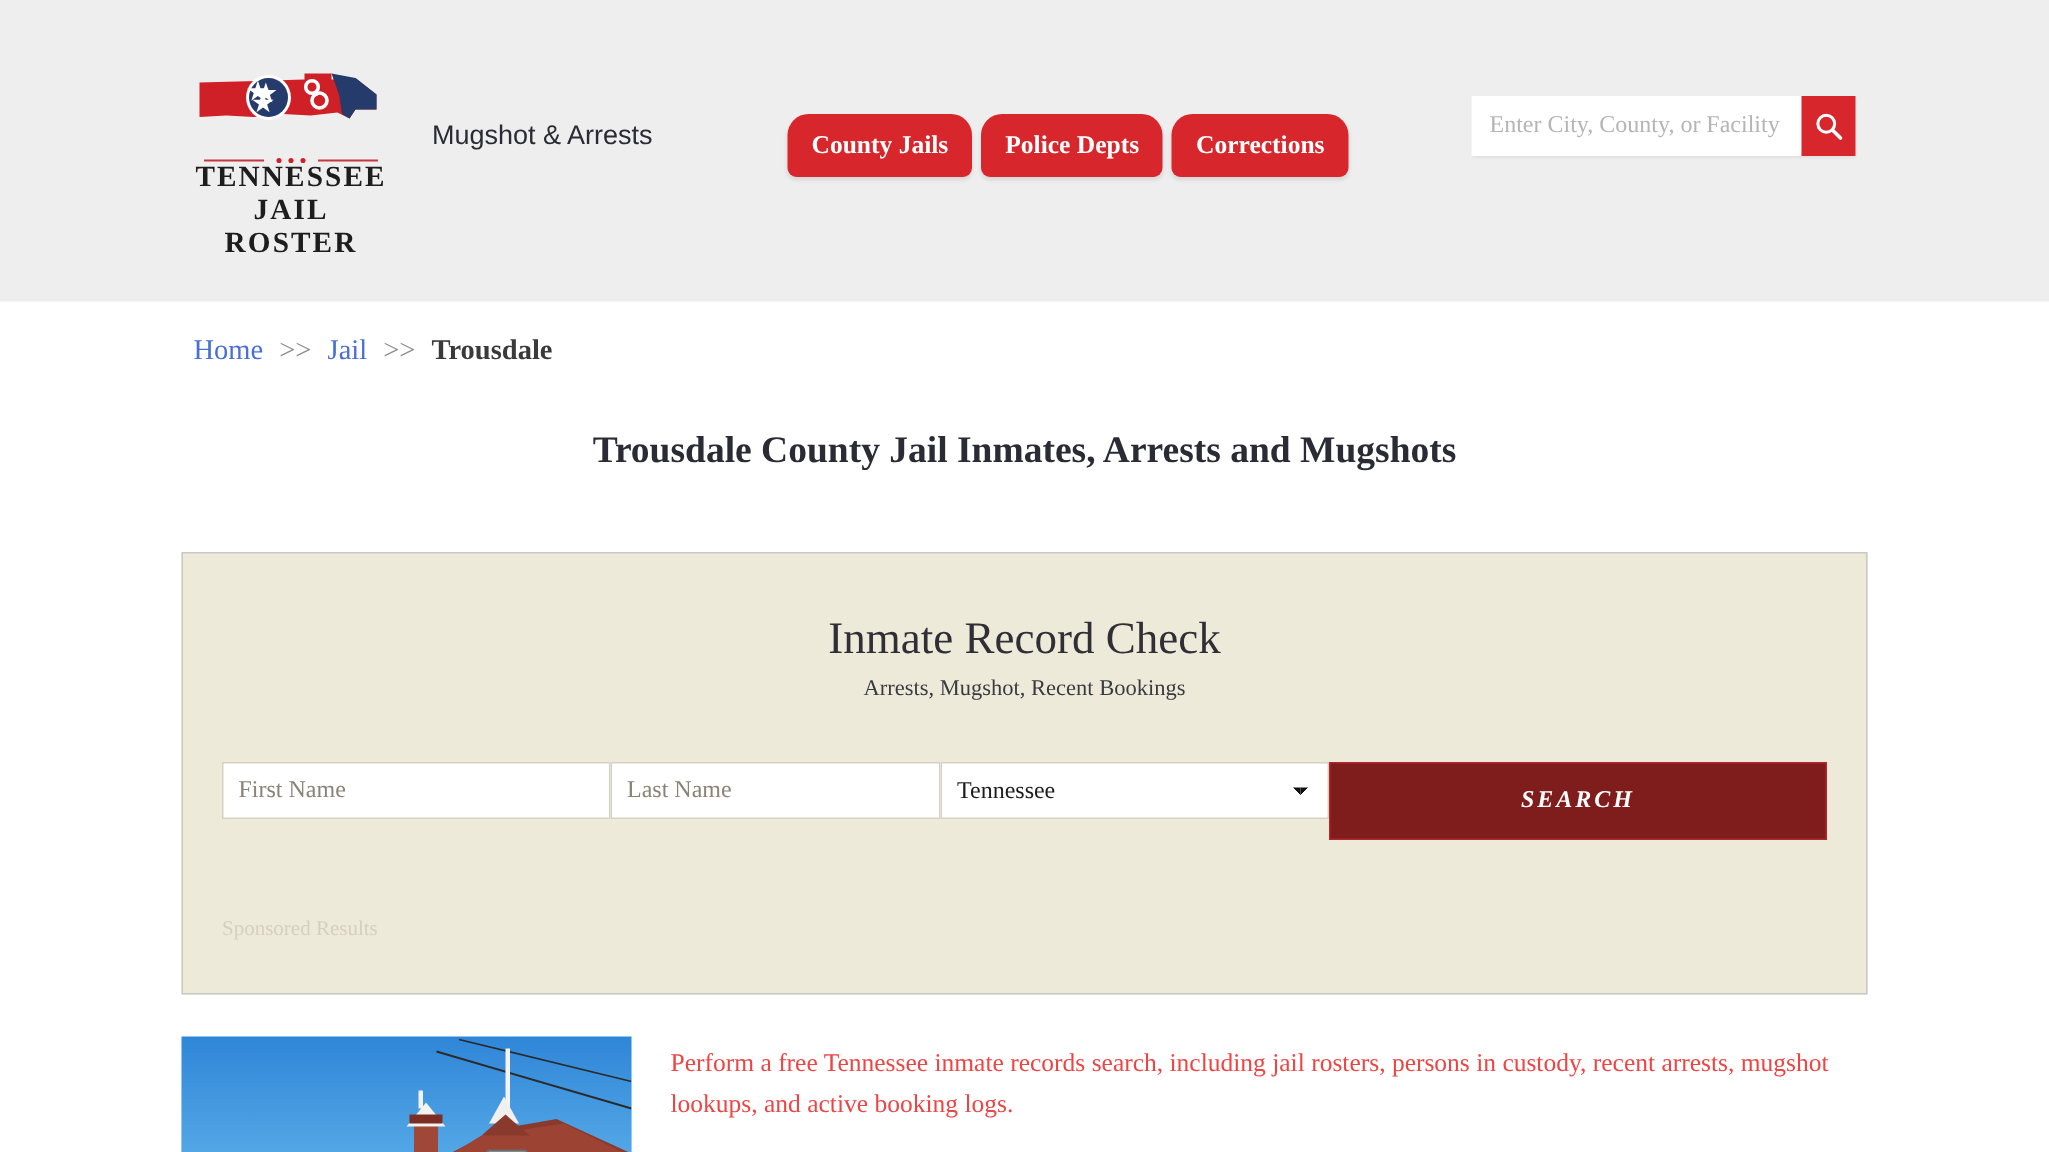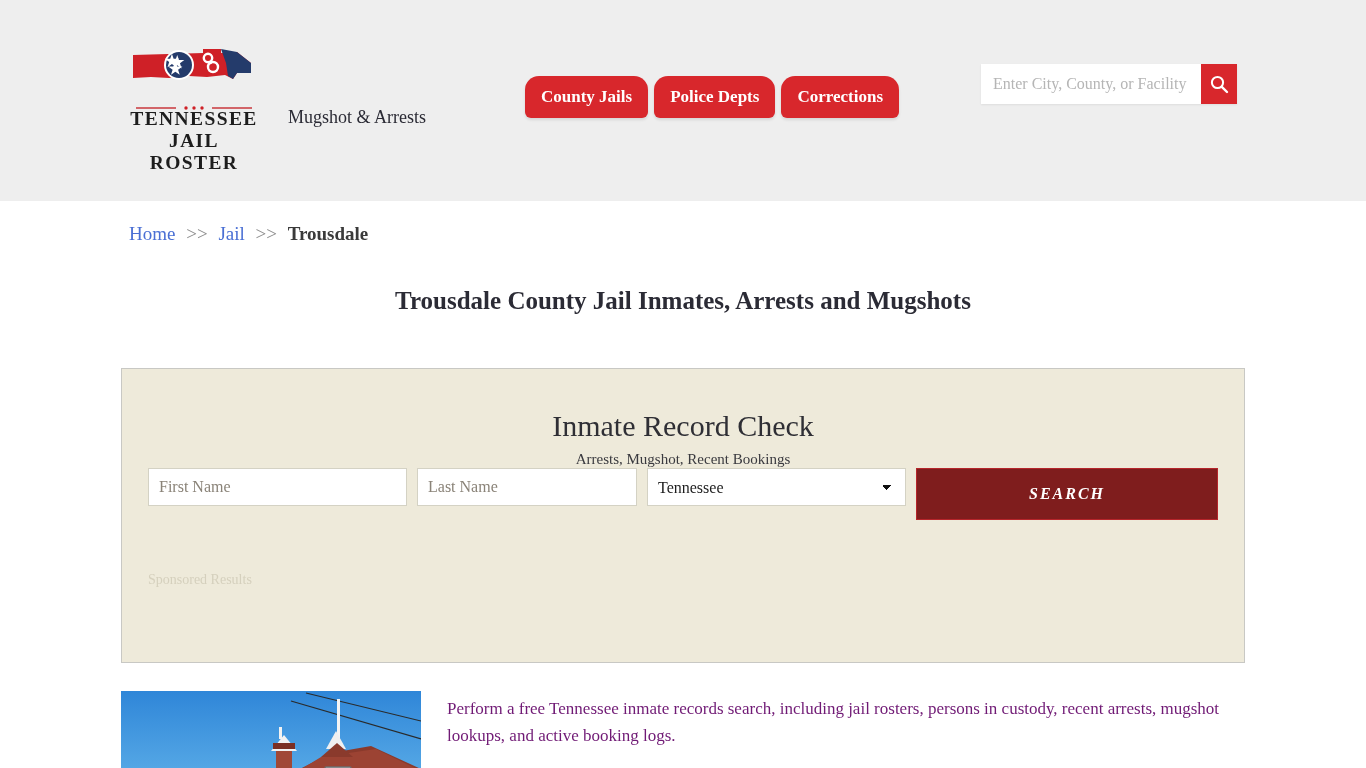--- a/index.html
+++ b/index.html
@@ -40,24 +40,24 @@
     font-family: "Liberation Serif", serif;
     font-weight: bold;
     color: #1d1d1d;
     font-size: 19.5px;
     letter-spacing: 1.4px;
     line-height: 22px;
   }
   .tagline {
     position: absolute;
     left: 175px;
-    top: 107px;
+    top: 80px;
     font-size: 18px;
     color: #2b2b35;
-    font-family: Liberation Serif, serif;
+    font-family: Liberation Sans, sans-serif;
   }
 
   .main-nav {
     position: absolute;
     left: 412px;
     top: 76px;
     display: flex;
     align-items: center;
   }
   .nav-btn {
@@ -143,21 +143,21 @@
   }
   .panel-sub {
     text-align: center;
     font-size: 15px;
     color: #3a3a3f;
     font-family: "Liberation Serif", serif;
     margin-top: 8px;
   }
   .search-form {
     display: flex;
-    gap: 10px;
+    margin-top: 40px;
     align-items: stretch;
   }
   .form-field {
     height: 38px;
     border: 1px solid #d4d2c4;
     background: #ffffff;
     padding: 0 10px;
     font-size: 16px;
     font-family: "Liberation Serif", serif;
     color: #3b3b3b;
@@ -218,21 +218,21 @@
     flex: 0 0 300px;
     overflow: hidden;
     position: relative;
     background: #3aa0e8;
   }
   .article-body { flex: 1; padding-top: 4px; }
   .article-body p {
     margin: 0 0 22px 0;
     font-size: 17px;
     line-height: 27px;
-    color: #701a75;
+    color: #ef4444;
     font-family: "Liberation Serif", serif;
   }
 </style>
 </head>
 <body>
 
 <header class="site-header">
   <div class="header-inner">
 
     <div class="logo-block">

